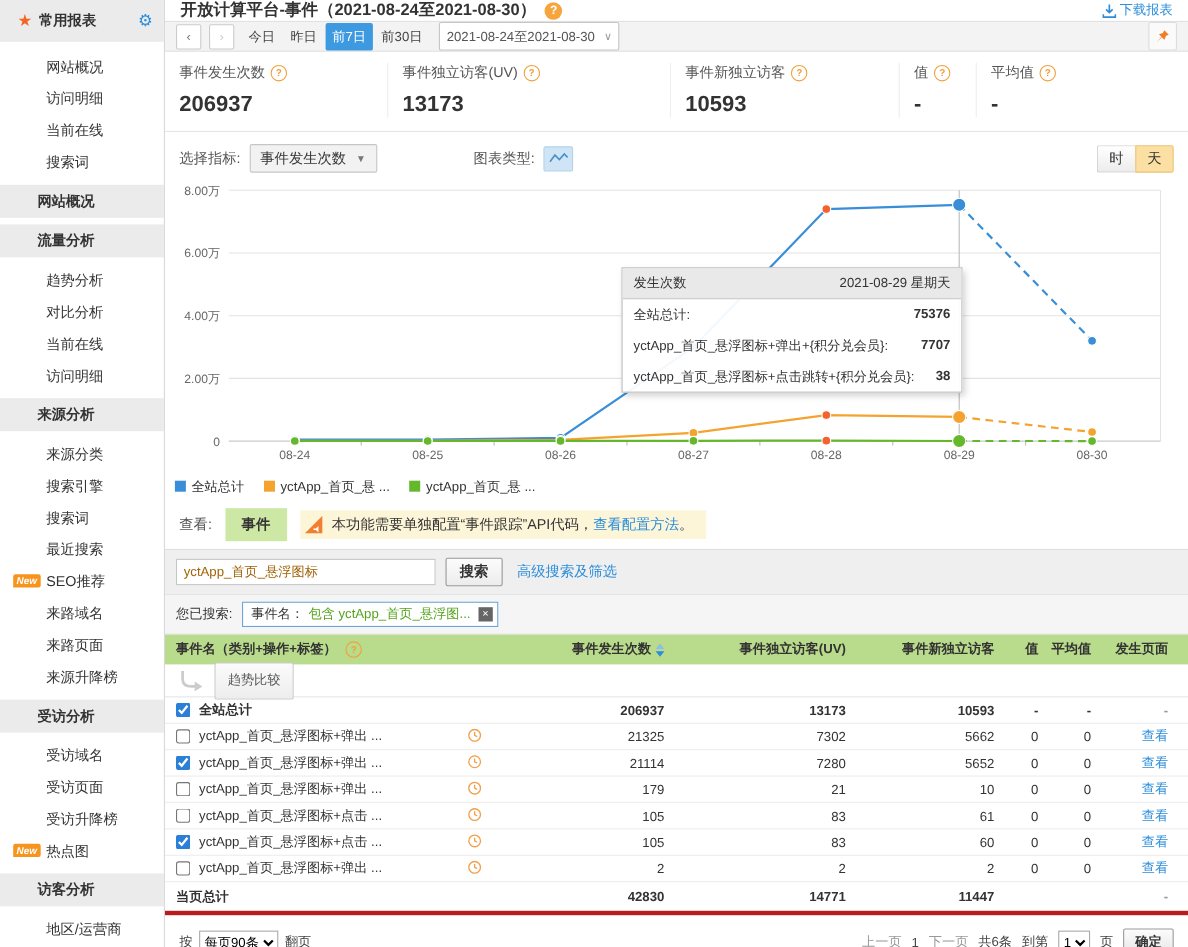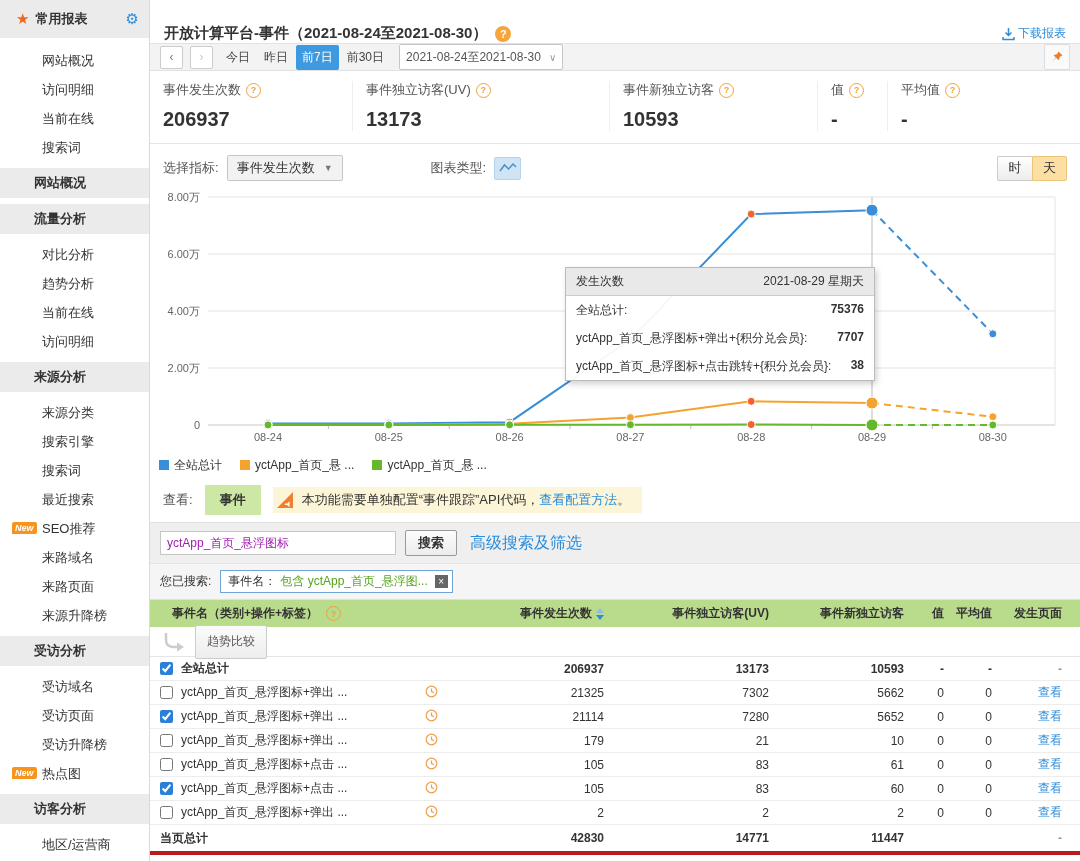--- a/index.html
+++ b/index.html
@@ -6,21 +6,21 @@
   .app{width:1080px;height:861px;display:flex;font-family:"Liberation Sans","DejaVu Sans",sans-serif;color:#333;overflow:hidden;background:#fff;}
   
   .sidebar{width:149px;border-right:1px solid #d9d9d9;flex-shrink:0;background:#fff;}
   .sb-header{height:38px;background:#ebebeb;display:flex;align-items:center;padding:0 10px 0 16px;font-weight:bold;font-size:13px;gap:6px;margin-bottom:8px;cursor:pointer;}
   .star{color:#f26522;font-size:15px;}
   .gear{margin-left:auto;color:#2b8ddb;font-size:15px;cursor:pointer;}
   .sb-section{height:30px;line-height:30px;background:#ebebeb;font-weight:bold;padding-left:34px;font-size:13px;margin:6px 0;cursor:pointer;}
   .sb-item{height:29px;line-height:29px;padding-left:42px;font-size:13px;color:#333;position:relative;cursor:pointer;}
   .new-badge{position:absolute;left:12px;top:8px;background:#f7941d;color:#fff;font-size:9px;line-height:12px;padding:0 3px;border-radius:2px 2px 2px 0;font-style:italic;font-weight:bold;}
   
-  .main{flex:1;display:flex;flex-direction:column;min-width:0;margin-top:24px;}
+  .main{flex:1;display:flex;flex-direction:column;min-width:0;}
   .title-bar{height:45px;display:flex;align-items:center;padding:0 14px;gap:8px;}
   .title-bar h1{font-size:15px;margin:0;font-weight:bold;}
   .help-badge{width:16px;height:16px;border-radius:50%;background:#f5a53c;color:#fff;font-size:11px;font-weight:bold;display:inline-flex;align-items:center;justify-content:center;cursor:pointer;}
   .download{margin-left:auto;color:#2b8ddb;font-size:12px;display:flex;align-items:center;gap:3px;cursor:pointer;text-decoration:none;}
   .date-bar{height:36px;background:#f3f3f3;border-top:1px solid #e2e2e2;border-bottom:1px solid #e2e2e2;display:flex;align-items:center;padding:0 10px;gap:7px;}
   .nav-btn{width:23px;height:23px;border:1px solid #ccc;background:#fff;color:#777;font-size:12px;border-radius:2px;cursor:pointer;padding:0;line-height:1;}
   .nav-btn.disabled{color:#ccc;}
   .qr{font-size:12px;color:#444;padding:4px 6px;cursor:pointer;}
   .qr.active{background:#3e9ae0;color:#fff;border-radius:2px;}
   .date-select{height:24px;background:#fff;border:1px solid #c6c6c6;border-radius:2px;display:flex;align-items:center;padding:0 6px;font-size:12px;color:#555;gap:4px;cursor:pointer;margin-left:2px;}
@@ -55,29 +55,29 @@
   .legend{display:flex;gap:18px;padding:0 9px;align-items:center;height:24px;}
   .legend-item{display:flex;align-items:center;gap:5px;font-size:12px;cursor:pointer;}
   .legend-swatch{width:10px;height:10px;display:inline-block;}
   
   .view-row{display:flex;align-items:center;padding:8px 13px 7px;gap:12px;}
   .event-tab{background:#cde7a4;padding:6px 15px;font-weight:bold;font-size:13px;cursor:pointer;}
   .notice{background:#fdf5d8;display:flex;align-items:center;gap:8px;padding:4px 12px 4px 4px;font-size:13px;}
   .notice a{color:#2b8ddb;cursor:pointer;text-decoration:none;}
   
   .search-row{background:#efefef;border-top:1px solid #e0e0e0;display:flex;align-items:center;padding:7px 10px;}
-  .search-input{width:222px;height:22px;border:1px solid #c6c6c6;padding:0 6px;font-size:12px;color:#a21caf;}
+  .search-input{width:222px;height:22px;border:1px solid #c6c6c6;padding:0 6px;font-size:12px;color:#a16207;}
   .search-btn{height:26px;padding:0 12px;margin-left:9px;background:linear-gradient(#fcfcfc,#ececec);border:1px solid #999;font-size:13px;font-weight:bold;cursor:pointer;border-radius:2px;color:#333;}
-  .adv-link{color:#2b8ddb;font-size:16px;margin-left:13px;cursor:pointer;text-decoration:none;}
+  .adv-link{color:#2b8ddb;font-size:13px;margin-left:13px;cursor:pointer;text-decoration:none;}
   .searched-row{background:#f5f5f5;border-top:1px solid #e4e4e4;border-bottom:1px solid #e0e0e0;display:flex;align-items:center;padding:6px 10px;gap:9px;font-size:12px;}
   .filter-tag{background:#fff;border:1px solid #6fa5d4;padding:2px 4px 2px 7px;display:inline-flex;align-items:center;gap:4px;}
   .filter-tag .green{color:#56a41e;}
   .tag-close{background:#666;color:#fff;width:13px;height:13px;font-size:10px;display:inline-flex;align-items:center;justify-content:center;cursor:pointer;margin-left:3px;}
   
-  .t-head{background:#b9db8c;display:flex;align-items:center;height:27px;font-weight:bold;font-size:12px;padding-left:12px;}
+  .t-head{background:#b9db8c;display:flex;align-items:center;height:27px;font-weight:bold;font-size:12px;}
   .t-trend{display:flex;align-items:center;height:29px;padding-left:12px;gap:9px;border-bottom:1px solid #e5e5e5;}
   .trend-btn{height:34px;padding:0 11px;background:linear-gradient(#fbfbfb,#ededed);border:1px solid #ccc;font-size:12px;color:#555;cursor:pointer;border-radius:2px;}
   .t-row{display:flex;align-items:center;height:23px;border-bottom:1px solid #ededed;font-size:12px;}
   .t-row.bold,.t-total{font-weight:bold;}
   .t-total{display:flex;align-items:center;height:26px;font-size:12px;border-bottom:4px solid #b91c1c;}
   .c-name{flex:1;display:flex;align-items:center;gap:8px;padding-left:10px;min-width:0;}
   .row-name{width:236px;overflow:hidden;white-space:nowrap;display:inline-block;}
   .c-count{width:130px;text-align:right;}
   .c-uv{width:165px;text-align:right;}
   .c-new{width:135px;text-align:right;}
@@ -107,22 +107,22 @@
       <span>常用报表</span>
       <span class="gear">⚙</span>
     </div>
     <nav id="sb-menu">
         <div class="sb-item"><span>网站概况</span></div>
         <div class="sb-item"><span>访问明细</span></div>
         <div class="sb-item"><span>当前在线</span></div>
         <div class="sb-item"><span>搜索词</span></div>
         <div class="sb-section">网站概况</div>
         <div class="sb-section">流量分析</div>
+        <div class="sb-item"><span>趋势分析</span></div>
         <div class="sb-item"><span>对比分析</span></div>
-        <div class="sb-item"><span>趋势分析</span></div>
         <div class="sb-item"><span>当前在线</span></div>
         <div class="sb-item"><span>访问明细</span></div>
         <div class="sb-section">来源分析</div>
         <div class="sb-item"><span>来源分类</span></div>
         <div class="sb-item"><span>搜索引擎</span></div>
         <div class="sb-item"><span>搜索词</span></div>
         <div class="sb-item"><span>最近搜索</span></div>
         <div class="sb-item"><span class="new-badge">New</span><span>SEO推荐</span></div>
         <div class="sb-item"><span>来路域名</span></div>
         <div class="sb-item"><span>来路页面</span></div>

